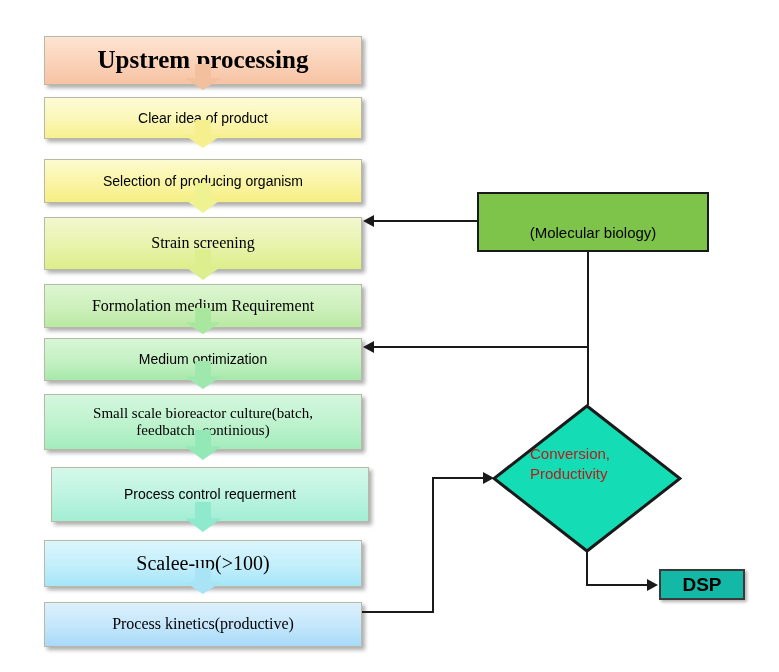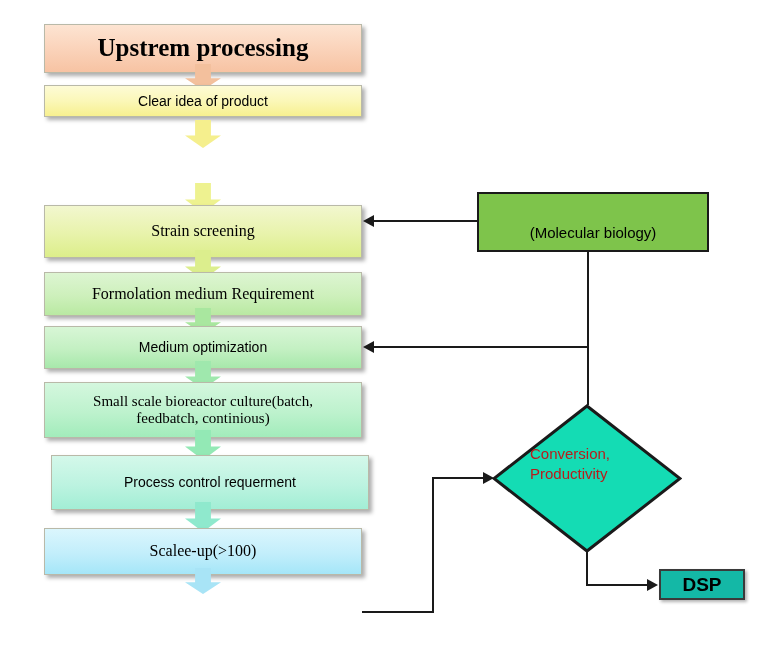--- a/index.html
+++ b/index.html
@@ -11,20 +11,21 @@
     position:absolute;
     box-sizing:border-box;
     border:1px solid #b9b9a8;
     display:flex;
     align-items:center;
     justify-content:center;
     text-align:center;
     color:#000;
     box-shadow:3px 3px 4px rgba(0,0,0,0.32);
     padding:2px 16px;
+    margin-top:12px;
   }
   .pbox .txt{line-height:1.15;width:100%;}
 
   .serif{font-family:"Liberation Serif",serif;}
   .sans{font-family:"Liberation Sans",sans-serif;}
 
   
   .g1{background:linear-gradient(180deg,#fde4d2 0%,#fbd5bd 45%,#f7c3a3 100%);}
   .g2{background:linear-gradient(180deg,#fdfbd6 0%,#fbf7b8 50%,#f7f08f 100%);}
   .g3{background:linear-gradient(180deg,#fdfbd0 0%,#faf5a8 50%,#f6ee82 100%);}
@@ -86,26 +87,29 @@
 <body>
 
 <div id="stage">
 
   <div class="pbox g1" style="left:44px;top:24px;width:318px;height:49px;">
     <span class="txt serif" style="font-size:25px;font-weight:bold;">Upstrem processing</span>
   </div>
 
   <div class="barrow a1" style="left:185px;top:64px;height:26px;"></div>
 
-  <div class="pbox g2" style="left:44px;top:85px;width:318px;height:32px;align-items:center;">
+  <div class="pbox g2" style="left:44px;top:85px;width:318px;height:42px;align-items:center;">
     <span class="txt sans" style="font-size:14px;">Clear idea of product</span>
   </div>
 
   <div class="barrow a2" style="left:185px;top:120px;height:28px;"></div>
 
+  <div class="pbox g3" style="left:44px;top:147px;width:318px;height:44px;">
+    <span class="txt sans" style="font-size:14px;">Selection of producing organism</span>
+  </div>
 
   <div class="barrow a3" style="left:185px;top:183px;height:30px;"></div>
 
   <div class="pbox g4" style="left:44px;top:205px;width:318px;height:53px;">
     <span class="txt serif" style="font-size:16px;">Strain screening</span>
   </div>
 
   <div class="barrow a4" style="left:185px;top:250px;height:30px;"></div>
 
   <div class="pbox g5" style="left:44px;top:272px;width:318px;height:44px;">
@@ -126,25 +130,28 @@
 
   <div class="barrow a7" style="left:185px;top:430px;height:30px;"></div>
 
   <div class="pbox g8" style="left:51px;top:455px;width:318px;height:55px;">
     <span class="txt sans" style="font-size:14px;">Process control requerment</span>
   </div>
 
   <div class="barrow a8" style="left:185px;top:502px;height:30px;"></div>
 
   <div class="pbox g9" style="left:44px;top:528px;width:318px;height:47px;">
-    <span class="txt serif" style="font-size:16px;">Scalee-up(&gt;100)</span>
+    <span class="txt serif" style="font-size:20px;">Scalee-up(&gt;100)</span>
   </div>
 
   <div class="barrow a9" style="left:185px;top:568px;height:26px;"></div>
 
+  <div class="pbox g10" style="left:44px;top:590px;width:318px;height:45px;">
+    <span class="txt serif" style="font-size:16px;">Process kinetics(productive)</span>
+  </div>
 
   <div class="rbox green-fill" style="left:477px;top:192px;width:232px;height:60px;">
     <span class="sans" style="font-size:15px;line-height:1.45;">
       <br>
       <span>(Molecular biology)</span>
     </span>
   </div>
 
   <div class="hline" style="left:374px;top:220px;width:104px;"></div>
   <div class="arrowL" style="left:363px;top:215px;"></div>

